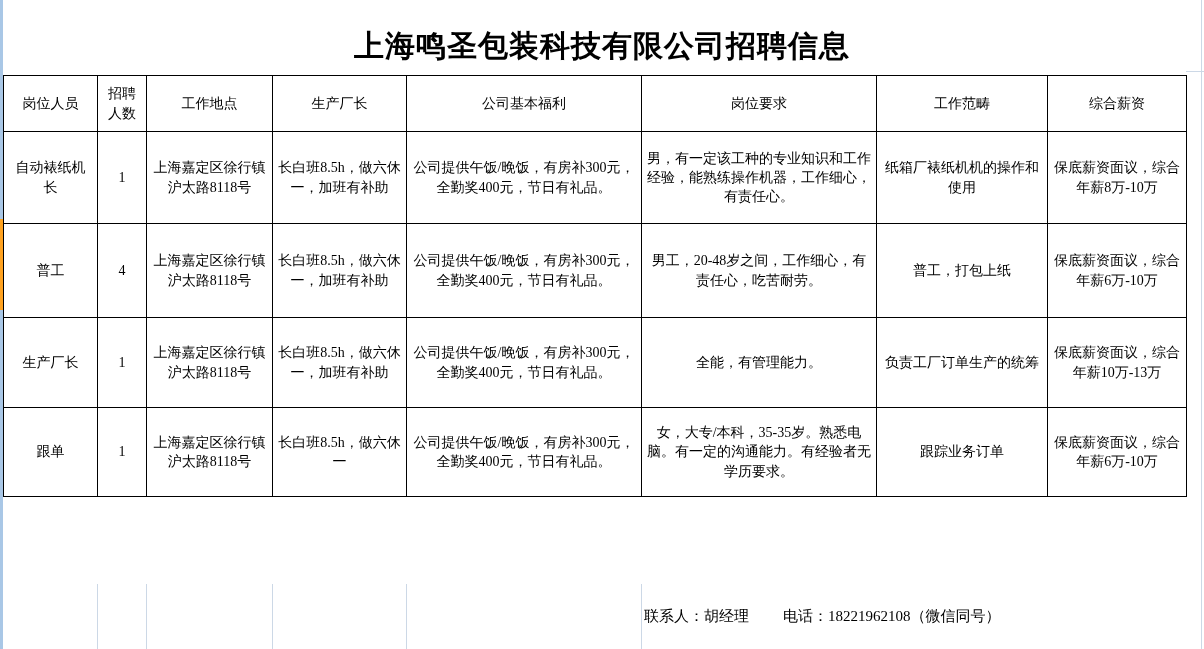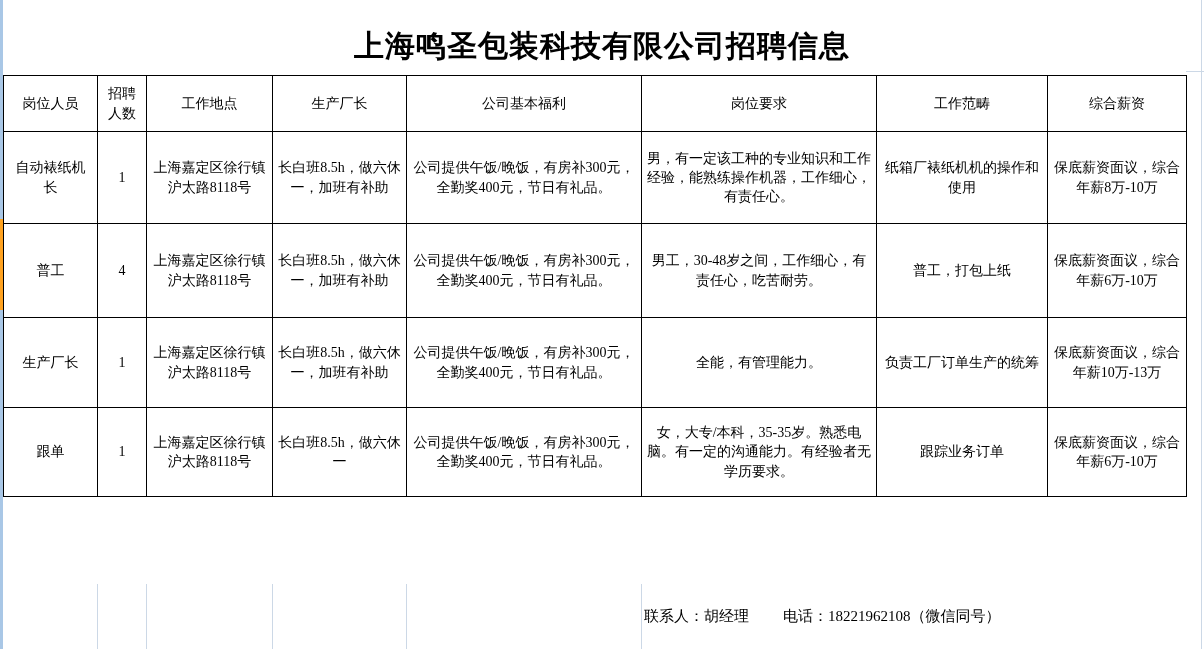--- a/index.html
+++ b/index.html
@@ -91,21 +91,21 @@
         <td>纸箱厂裱纸机机的操作和使用</td>
         <td>保底薪资面议，综合年薪8万-10万</td>
       </tr>
 
       <tr class="r3">
         <td>普工</td>
         <td>4</td>
         <td>上海嘉定区徐行镇沪太路8118号</td>
         <td>长白班8.5h，做六休一，加班有补助</td>
         <td>公司提供午饭/晚饭，有房补300元，全勤奖400元，节日有礼品。</td>
-        <td>男工，30-48岁之间，工作细心，有责任心，吃苦耐劳。</td>
+        <td>男工，20-48岁之间，工作细心，有责任心，吃苦耐劳。</td>
         <td>普工，打包上纸</td>
         <td>保底薪资面议，综合年薪6万-10万</td>
       </tr>
 
       <tr class="r4">
         <td>生产厂长</td>
         <td>1</td>
         <td>上海嘉定区徐行镇沪太路8118号</td>
         <td>长白班8.5h，做六休一，加班有补助</td>
         <td>公司提供午饭/晚饭，有房补300元，全勤奖400元，节日有礼品。</td>

